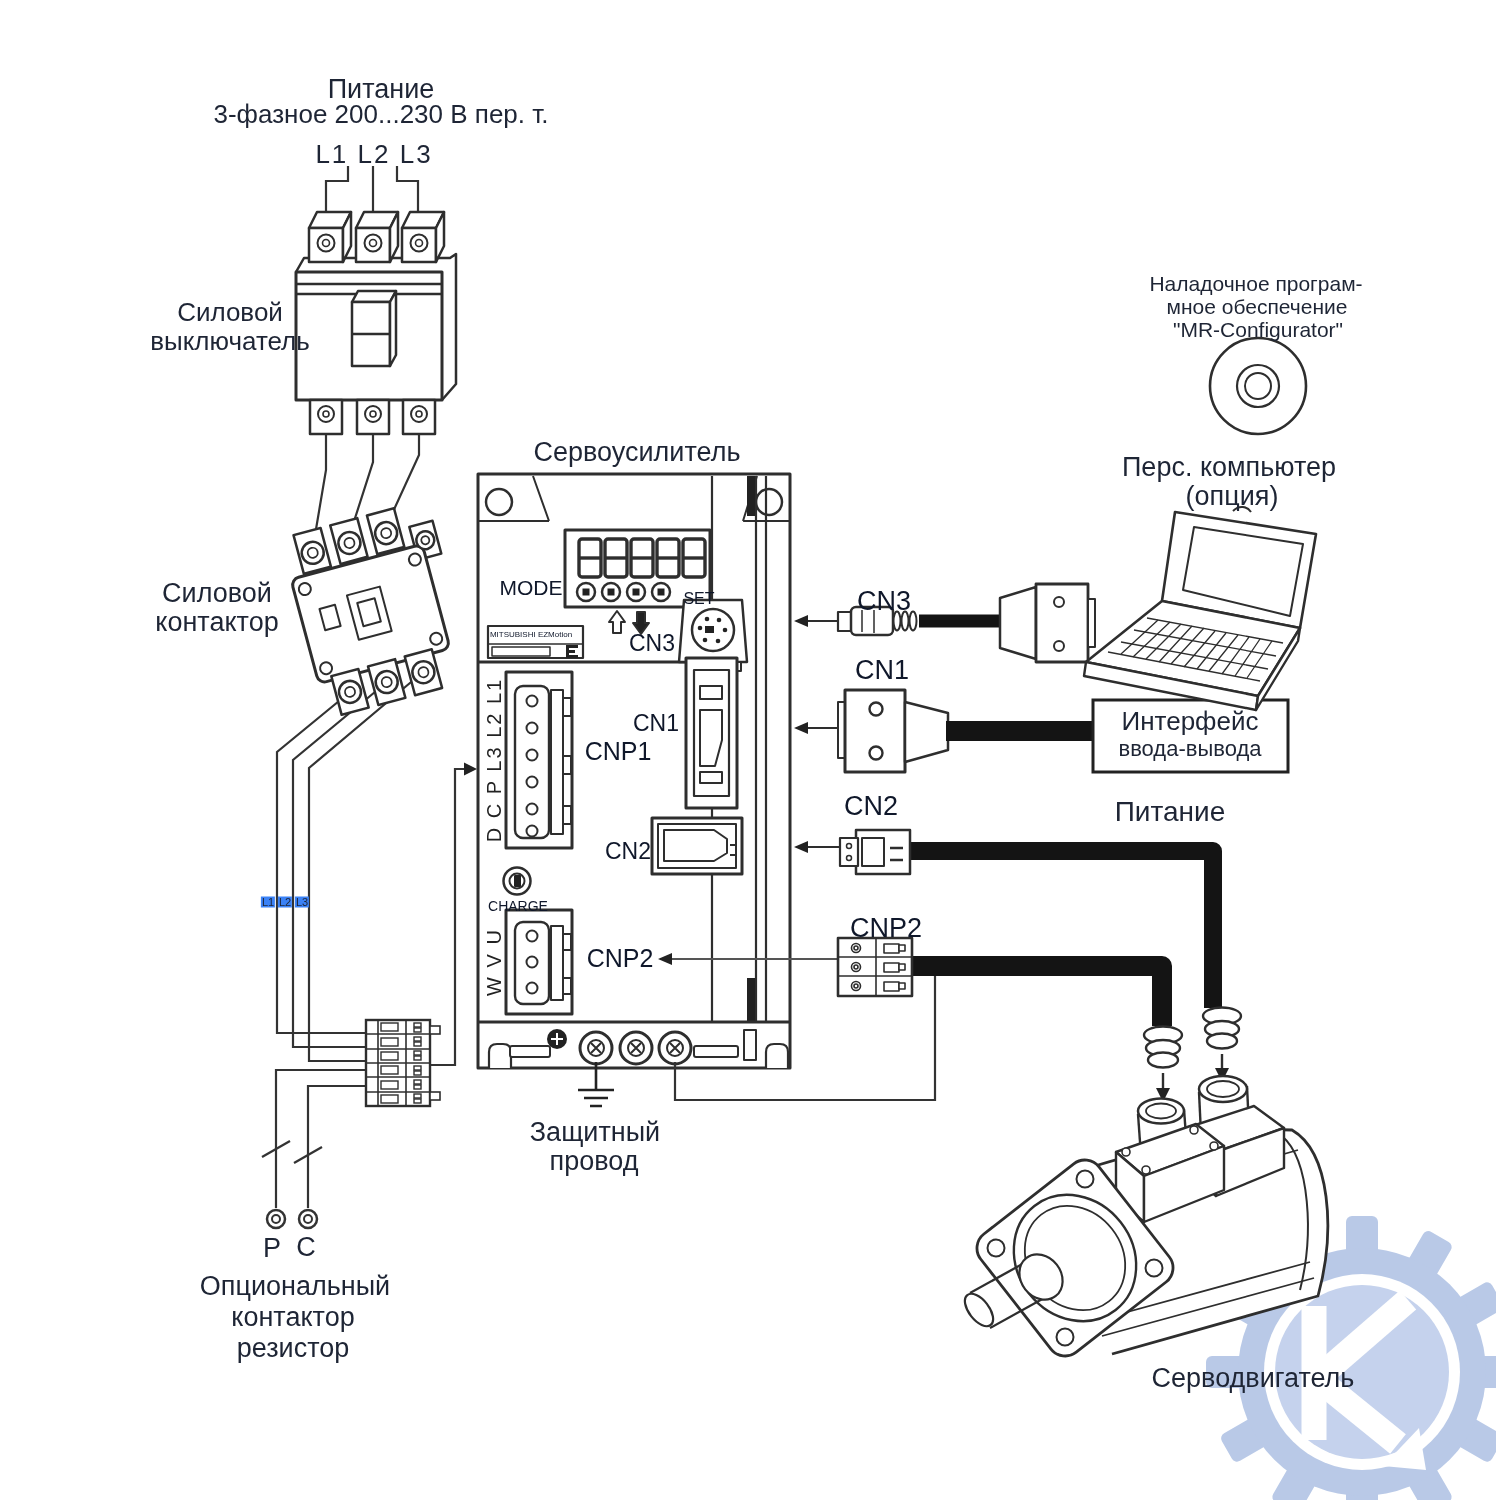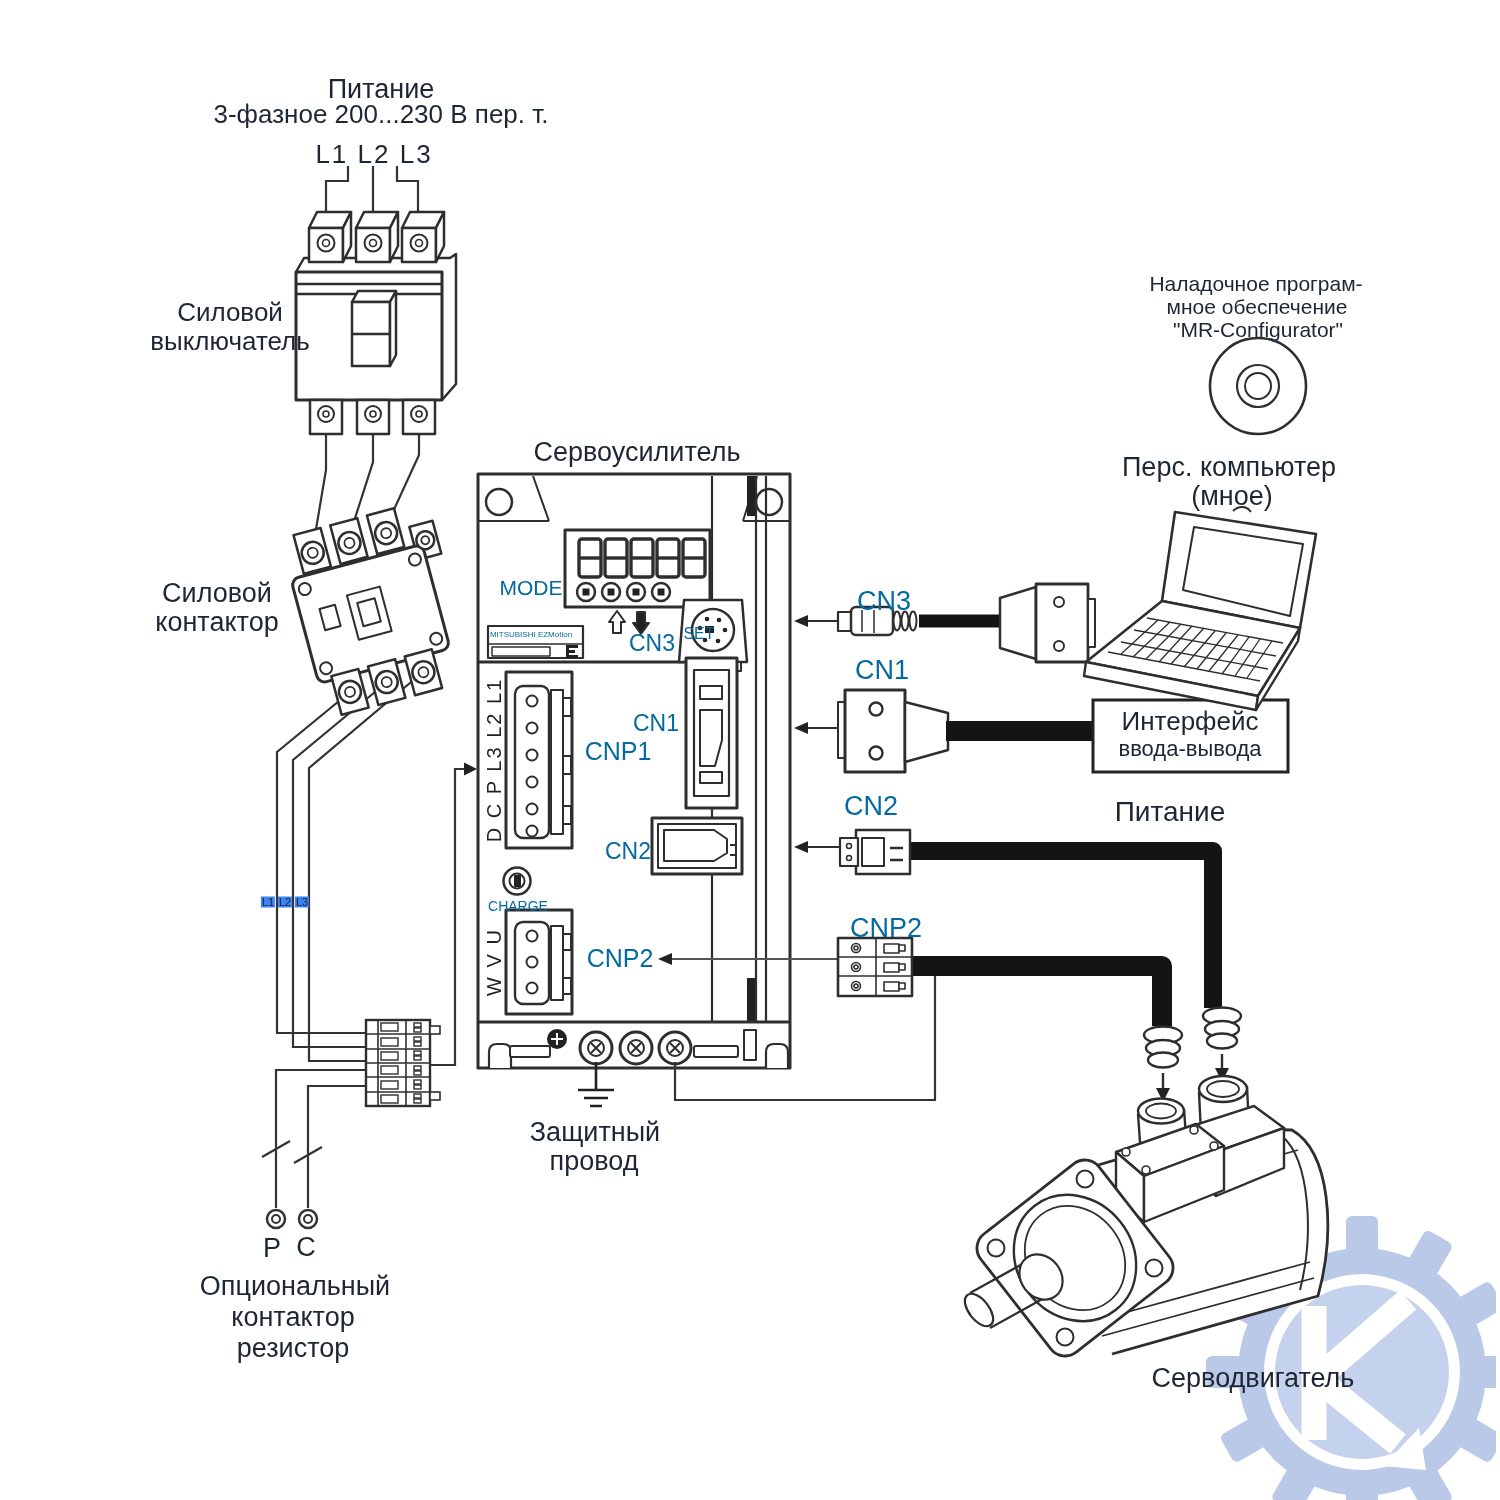--- a/index.html
+++ b/index.html
@@ -3,21 +3,21 @@
 <meta charset="utf-8">
 <style>
   html,body{margin:0;padding:0;background:#fff;}
   #canvas{position:relative;width:1496px;height:1500px;background:#ffffff;overflow:hidden;
           font-family:"Liberation Sans",sans-serif;}
   svg{position:absolute;left:0;top:0;}
   .lbl{position:absolute;transform:translate(-50%,-50%);white-space:nowrap;color:#1e2535;
        font-family:"Liberation Sans",sans-serif;line-height:1;}
   .vlbl{position:absolute;transform:translate(-50%,-50%) rotate(-90deg);white-space:nowrap;
         color:#222;font-family:"Liberation Sans",sans-serif;line-height:1;}
-  .panel{color:#0369a1;}
+  .panel{color:#0f172a;}
   .tiny{background:#3b82f6;padding:0 1px;}
 </style>
 </head>
 <body>
 
 <div id="canvas">
 
 <svg width="1500" height="1500" viewBox="0 0 1500 1500">
 <defs>
   <g id="dig">
@@ -472,21 +472,21 @@
 <div class="lbl" style="left:217px;top:593px;font-size:27px">Силовой</div>
 <div class="lbl" style="left:217px;top:622px;font-size:27px">контактор</div>
 
 <div class="lbl" style="left:637px;top:452px;font-size:27px">Сервоусилитель</div>
 
 <div class="lbl" style="left:1256px;top:283px;font-size:21px">Наладочное програм-</div>
 <div class="lbl" style="left:1257px;top:306px;font-size:21px">мное обеспечение</div>
 <div class="lbl" style="left:1258px;top:329px;font-size:21px">"MR-Configurator"</div>
 
 <div class="lbl" style="left:1229px;top:467px;font-size:27px">Перс. компьютер</div>
-<div class="lbl" style="left:1232px;top:496px;font-size:27px">(мное)</div>
+<div class="lbl" style="left:1232px;top:496px;font-size:27px">(опция)</div>
 
 <div class="lbl" style="left:1190px;top:721px;font-size:26px">Интерфейс</div>
 <div class="lbl" style="left:1190px;top:749px;font-size:22px">ввода-вывода</div>
 
 <div class="lbl" style="left:1170px;top:812px;font-size:28px">Питание</div>
 
 <div class="lbl panel" style="left:884px;top:601px;font-size:27px">CN3</div>
 <div class="lbl panel" style="left:882px;top:670px;font-size:27px">CN1</div>
 <div class="lbl panel" style="left:871px;top:806px;font-size:27px">CN2</div>
 <div class="lbl panel" style="left:886px;top:928px;font-size:27px">CNP2</div>
@@ -496,21 +496,21 @@
 
 <div class="lbl" style="left:272px;top:1248px;font-size:27px">P</div>
 <div class="lbl" style="left:306px;top:1247px;font-size:27px">C</div>
 <div class="lbl" style="left:295px;top:1286px;font-size:27px">Опциональный</div>
 <div class="lbl" style="left:293px;top:1317px;font-size:27px">контактор</div>
 <div class="lbl" style="left:293px;top:1348px;font-size:27px">резистор</div>
 
 <div class="lbl" style="left:1253px;top:1378px;font-size:27px">Серводвигатель</div>
 
 <div class="lbl panel" style="left:531px;top:587px;font-size:21px">MODE</div>
-<div class="lbl panel" style="left:699px;top:634px;font-size:16px">SET</div>
+<div class="lbl panel" style="left:699px;top:599px;font-size:16px">SET</div>
 <div class="lbl panel" style="left:652px;top:643px;font-size:23px">CN3</div>
 <div class="lbl panel" style="left:656px;top:723px;font-size:23px">CN1</div>
 <div class="lbl panel" style="left:618px;top:751px;font-size:25px">CNP1</div>
 <div class="lbl panel" style="left:628px;top:851px;font-size:23px">CN2</div>
 <div class="lbl panel" style="left:518px;top:906px;font-size:14px">CHARGE</div>
 <div class="lbl panel" style="left:620px;top:958px;font-size:25px">CNP2</div>
 <div class="lbl panel" style="left:531px;top:635px;font-size:8px">MITSUBISHI EZMotion</div>
 
 <div class="vlbl" style="left:494px;top:760px;font-size:20px;letter-spacing:2px">D C P L3 L2 L1</div>
 <div class="vlbl" style="left:494px;top:962px;font-size:20px;letter-spacing:2px">W V U</div>

